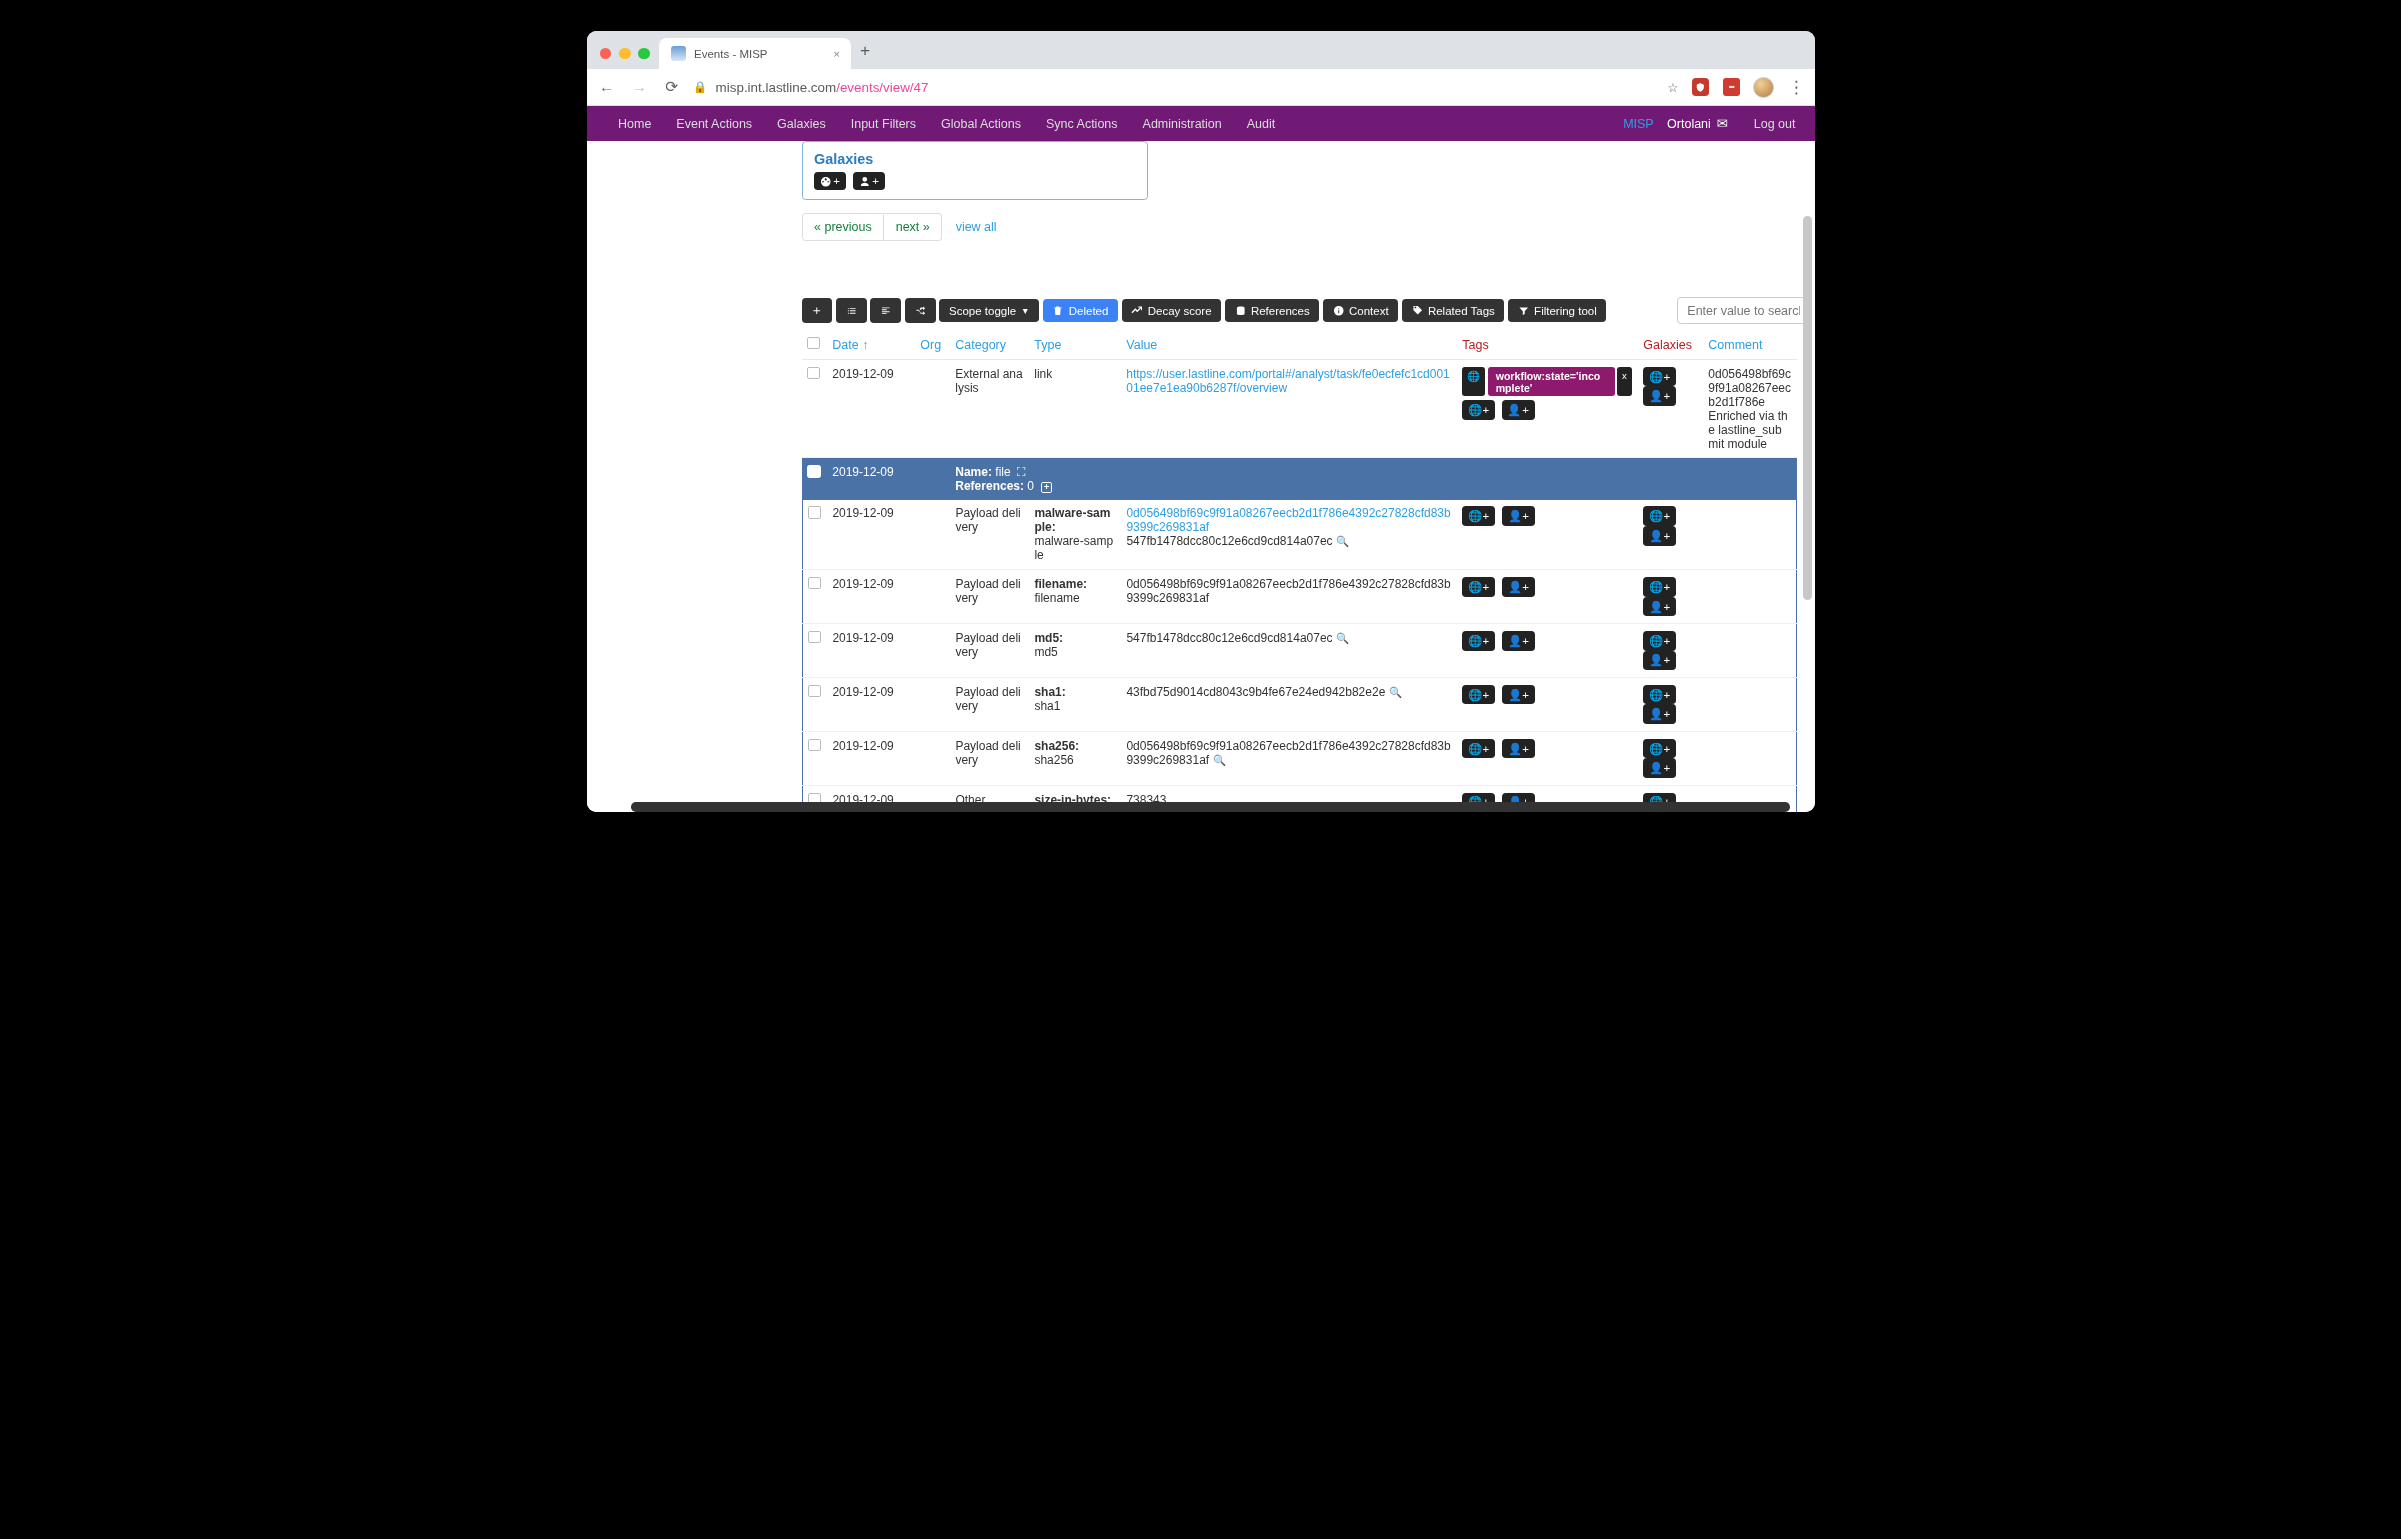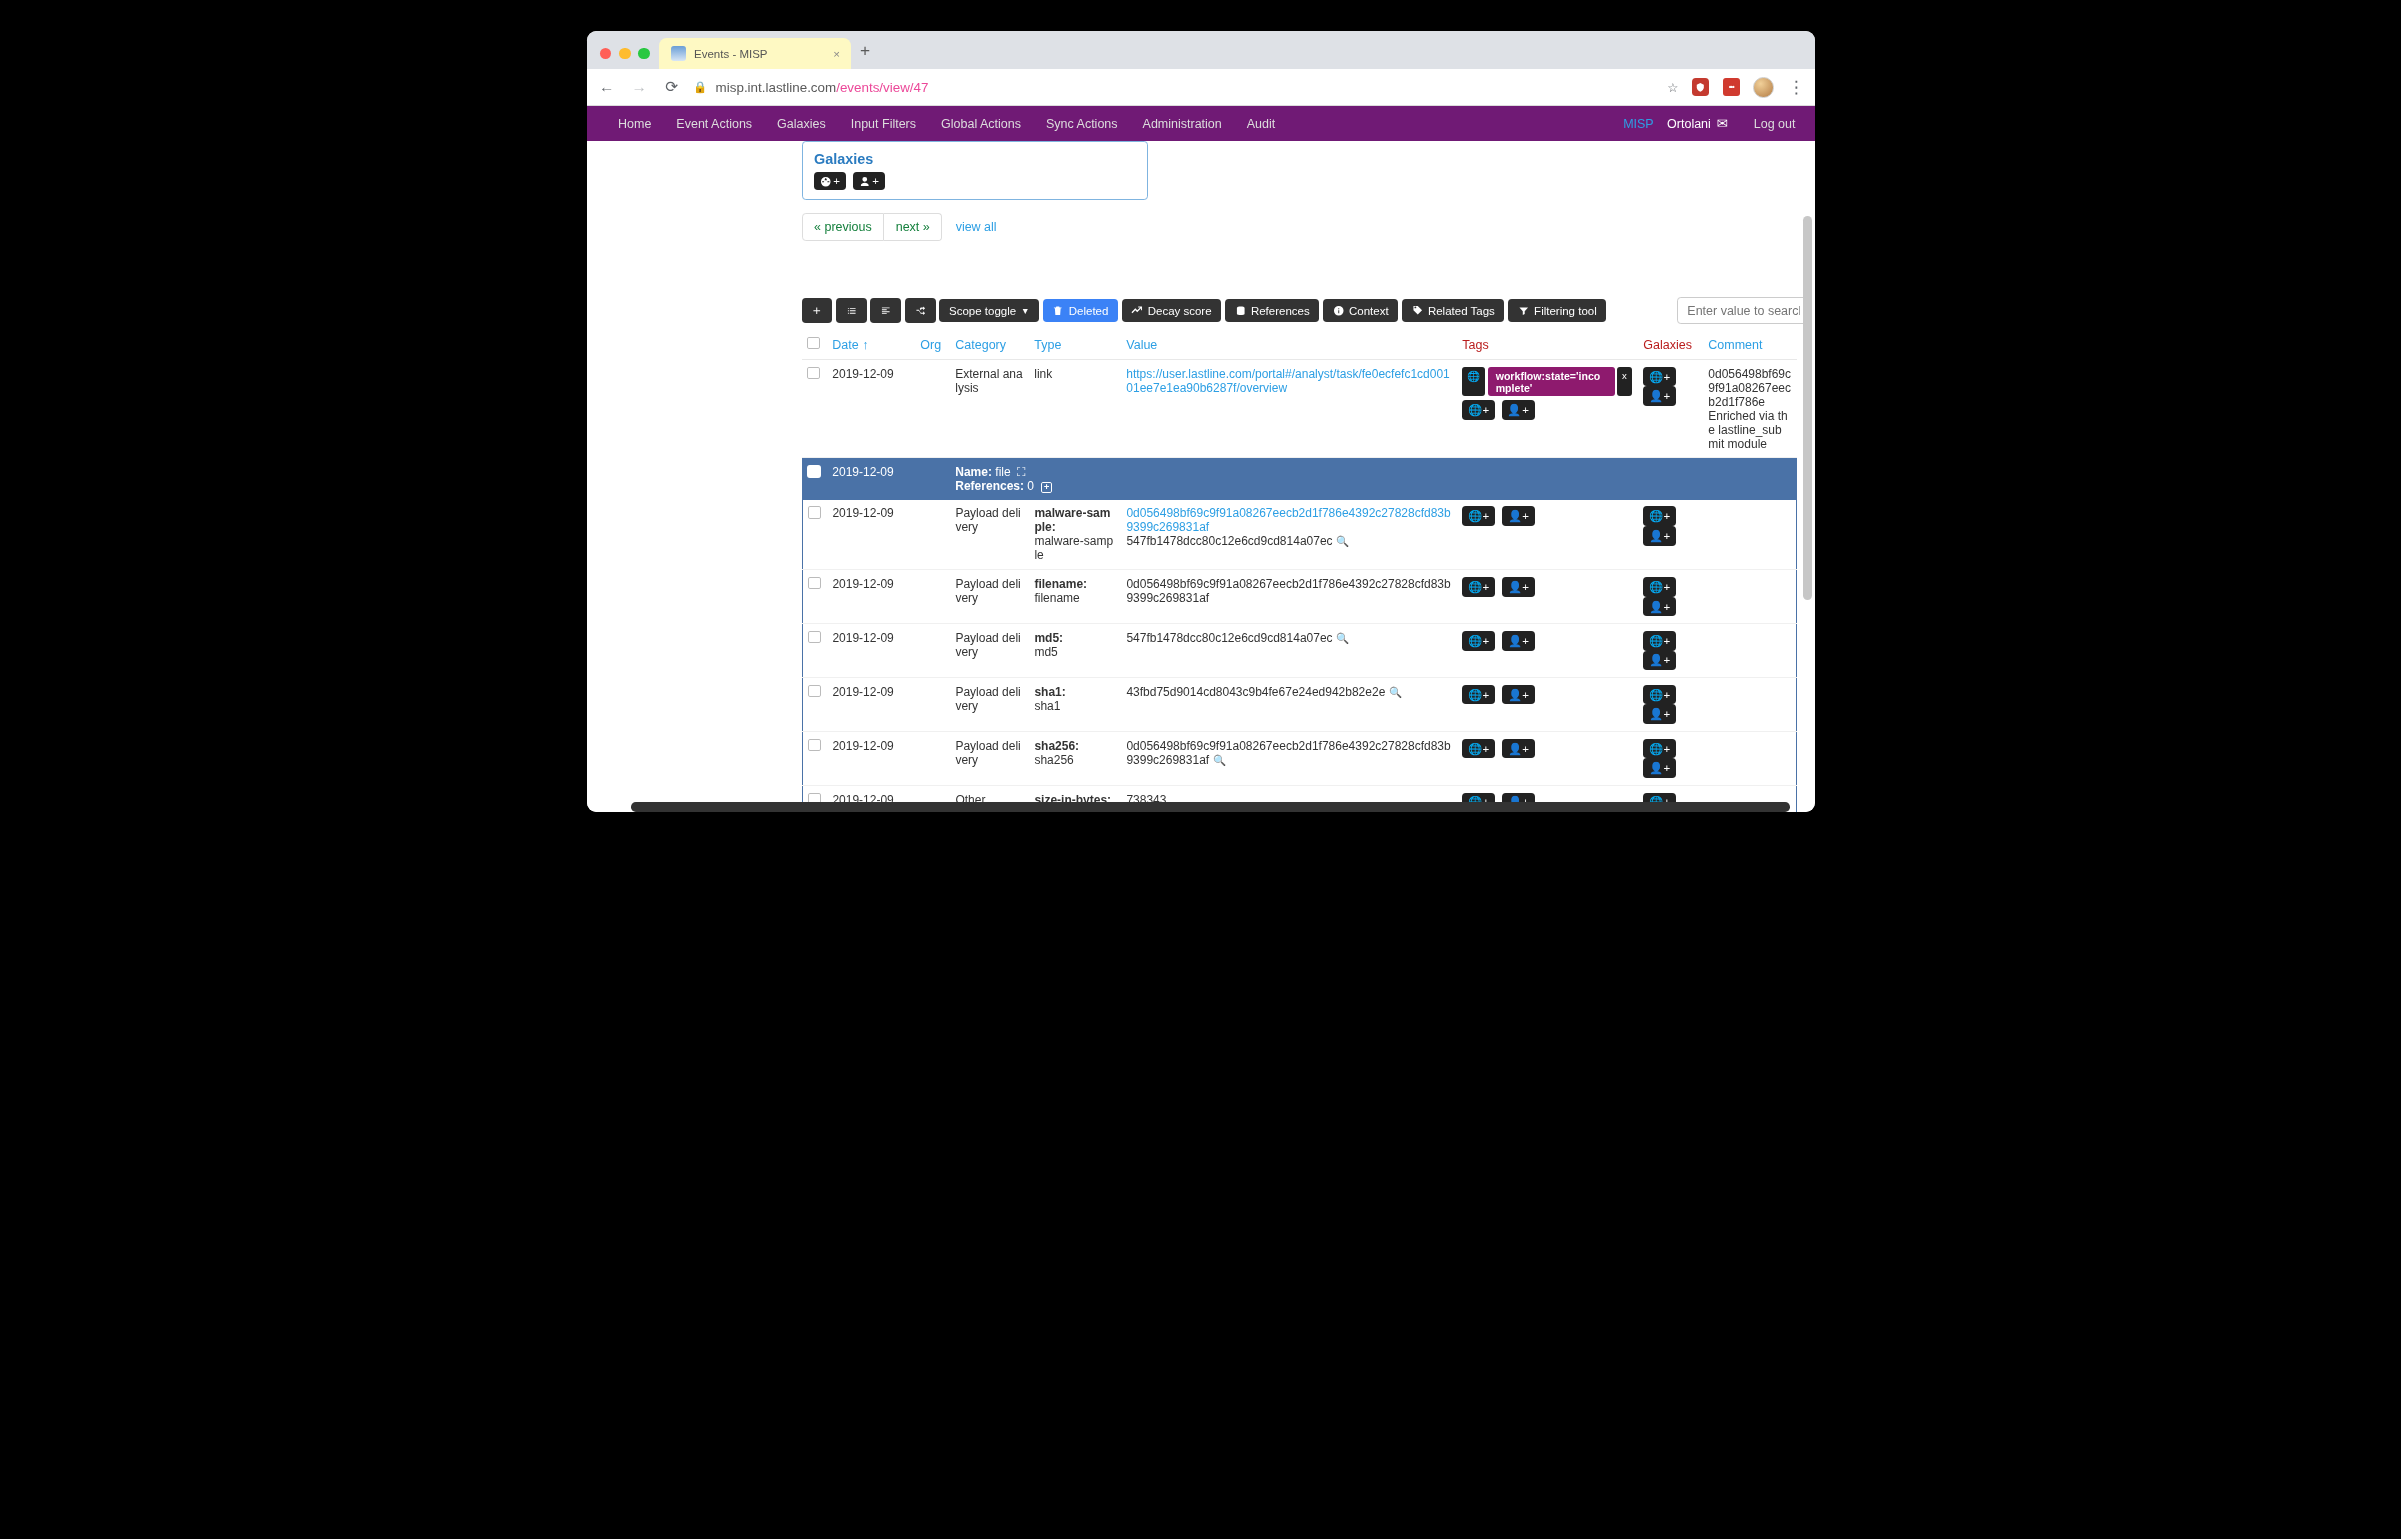--- a/index.html
+++ b/index.html
@@ -3,21 +3,21 @@
 <meta charset="utf-8">
 <style>
 * { box-sizing: border-box; margin: 0; padding: 0; }
 body { background:#000; font-family: "Helvetica Neue", Arial, sans-serif; font-size: 12.5px; color:#333; }
 .outer { width: 1316px; height: 843px; margin: 0 auto; background:#000; padding: 31px 44px 31px 44px; }
 .browser { width: 100%; height: 100%; background: #fff; border-radius: 9.6px; box-shadow: 0 9.6px 29px rgba(0,0,0,.5); overflow:hidden; display:flex; flex-direction:column; position:relative;}
 .tabbar { height: 38px; background:#dee1e6; display:flex; align-items:flex-end; padding:5.8px 7.7px 0 7.7px;}
 .traffic { display:flex; gap:7.7px; align-items:center; padding:0 9.6px 9.6px 5.8px;}
 .dot{width:11.5px;height:11.5px;border-radius:50%;}
 .dot.r{background:#ff5f57;} .dot.y{background:#febc2e;} .dot.g{background:#28c840;}
-.tab { background:#fef9c3; border-radius:7.7px 7.7px 0 0; padding:7.7px 11.5px; display:flex; align-items:center; gap:7.7px; min-width:192px; font-size:11.5px; color:#555;}
+.tab { background:#ffffff; border-radius:7.7px 7.7px 0 0; padding:7.7px 11.5px; display:flex; align-items:center; gap:7.7px; min-width:192px; font-size:11.5px; color:#555;}
 .tabfav{width:15.4px;height:15.4px;border-radius:2.9px;background:linear-gradient(#6a9ed6,#d8e6f5);display:inline-block;}
 .tab .close{margin-left:auto; color:#888;}
 .newtab{width:27px;text-align:center;padding-bottom:7.7px;color:#5a5a5a;font-size:17.3px;}
 .addrbar{height:37px;background:#fff;border-bottom:1px solid #dcdcdc;display:flex;align-items:center;padding:0 9.6px;gap:11.5px;}
 .addrbar .iconbtn{color:#5f6368;font-size:15.4px;width:21px;text-align:center;}
 .addrbar .iconbtn.disabled{color:#b9bcbf;}
 .url{flex:1;display:flex;align-items:center;gap:7.7px;color:#5a5a5a;font-size:13.4px;}
 .lock{font-size:11.5px;color:#5a5a5a;}
 .url .faded{color:#ec4899;}
 .addr-right{display:flex;align-items:center;gap:13.4px;}

